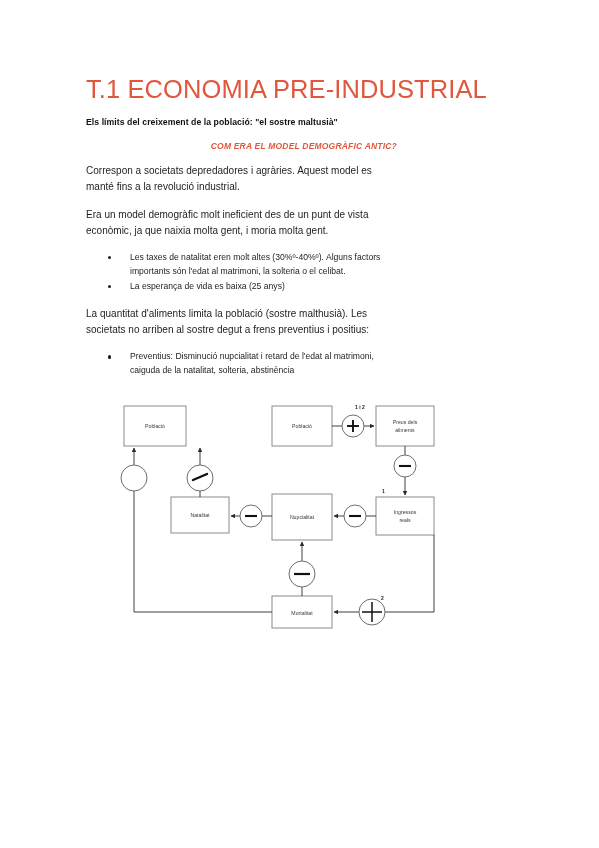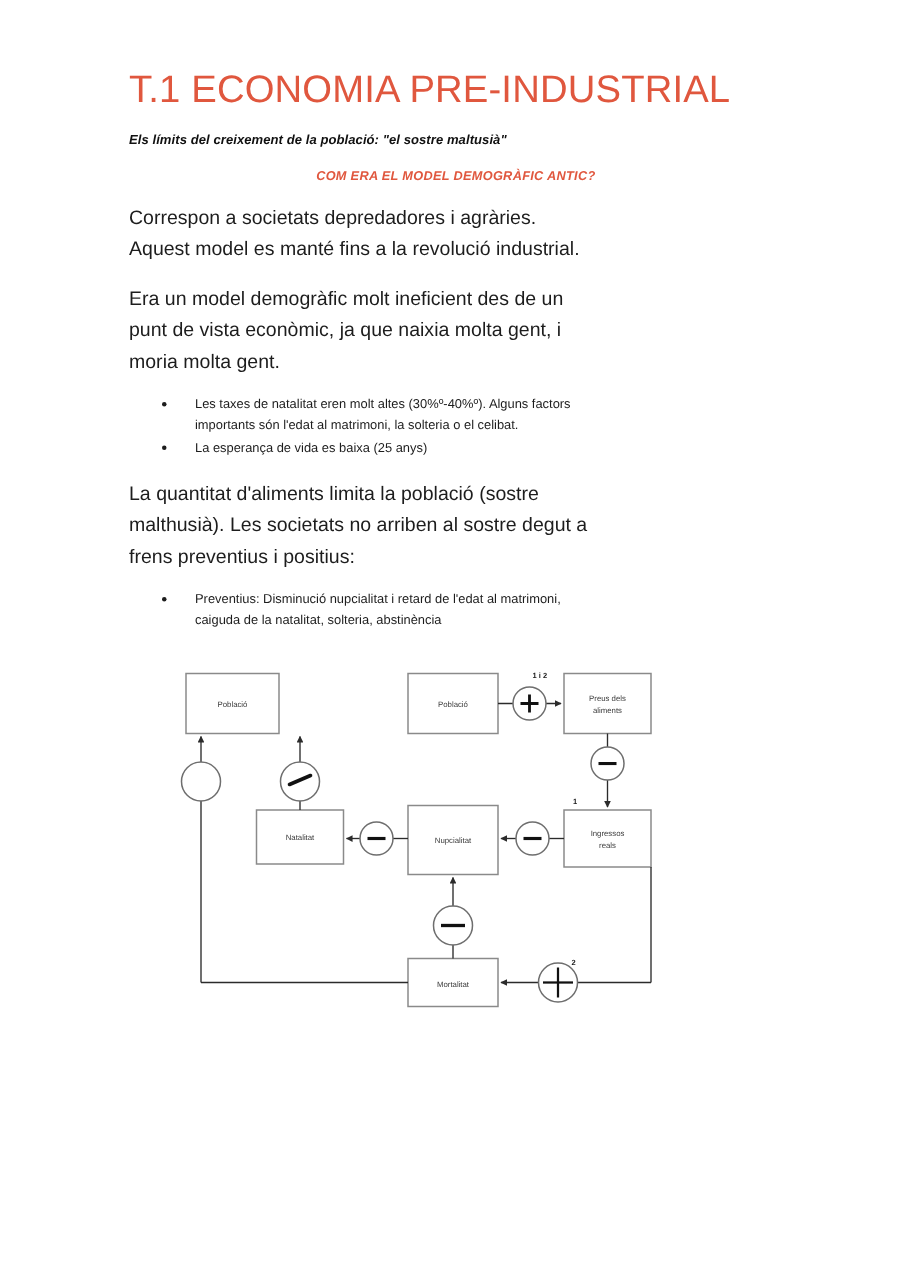--- a/index.html
+++ b/index.html
@@ -15,50 +15,49 @@
     color: #1a1a1a;
     overflow: hidden;
     position: relative;
   }
   .page {
     position: absolute;
     left: 0; top: 0;
     width: 477px;
     height: 848px;
     box-sizing: border-box;
-    padding: 46px 80px 0 86px;
+    padding: 75px 80px 0 86px;
   }
   .doc-title {
     font-size: 25.5px;
     font-weight: 400;
     color: #E0573E;
     letter-spacing: 0.1px;
     margin: 0 0 13px 0;
     line-height: 1.12;
     white-space: nowrap;
   }
   .subtitle {
     font-size: 8.7px;
     font-weight: bold;
-    font-style: italic;
     color: #111;
     margin: 0 0 14px 0;
     letter-spacing: 0.05px;
   }
   .section-heading {
     font-size: 8.5px;
     font-weight: bold;
     font-style: italic;
     color: #E0573E;
     margin: 0 0 12px 0;
     letter-spacing: 0.2px;
     text-align: right;
   }
   .para {
-    font-size: 13px;
+    font-size: 10px;
     line-height: 1.62;
     color: #1d1d1d;
     margin: 0 0 12px 0;
     letter-spacing: 0.01px;
   }
   ul.bullets {
     list-style: none;
     margin: 0 4px 12px 0;
     padding: 0 0 0 22px;
   }

